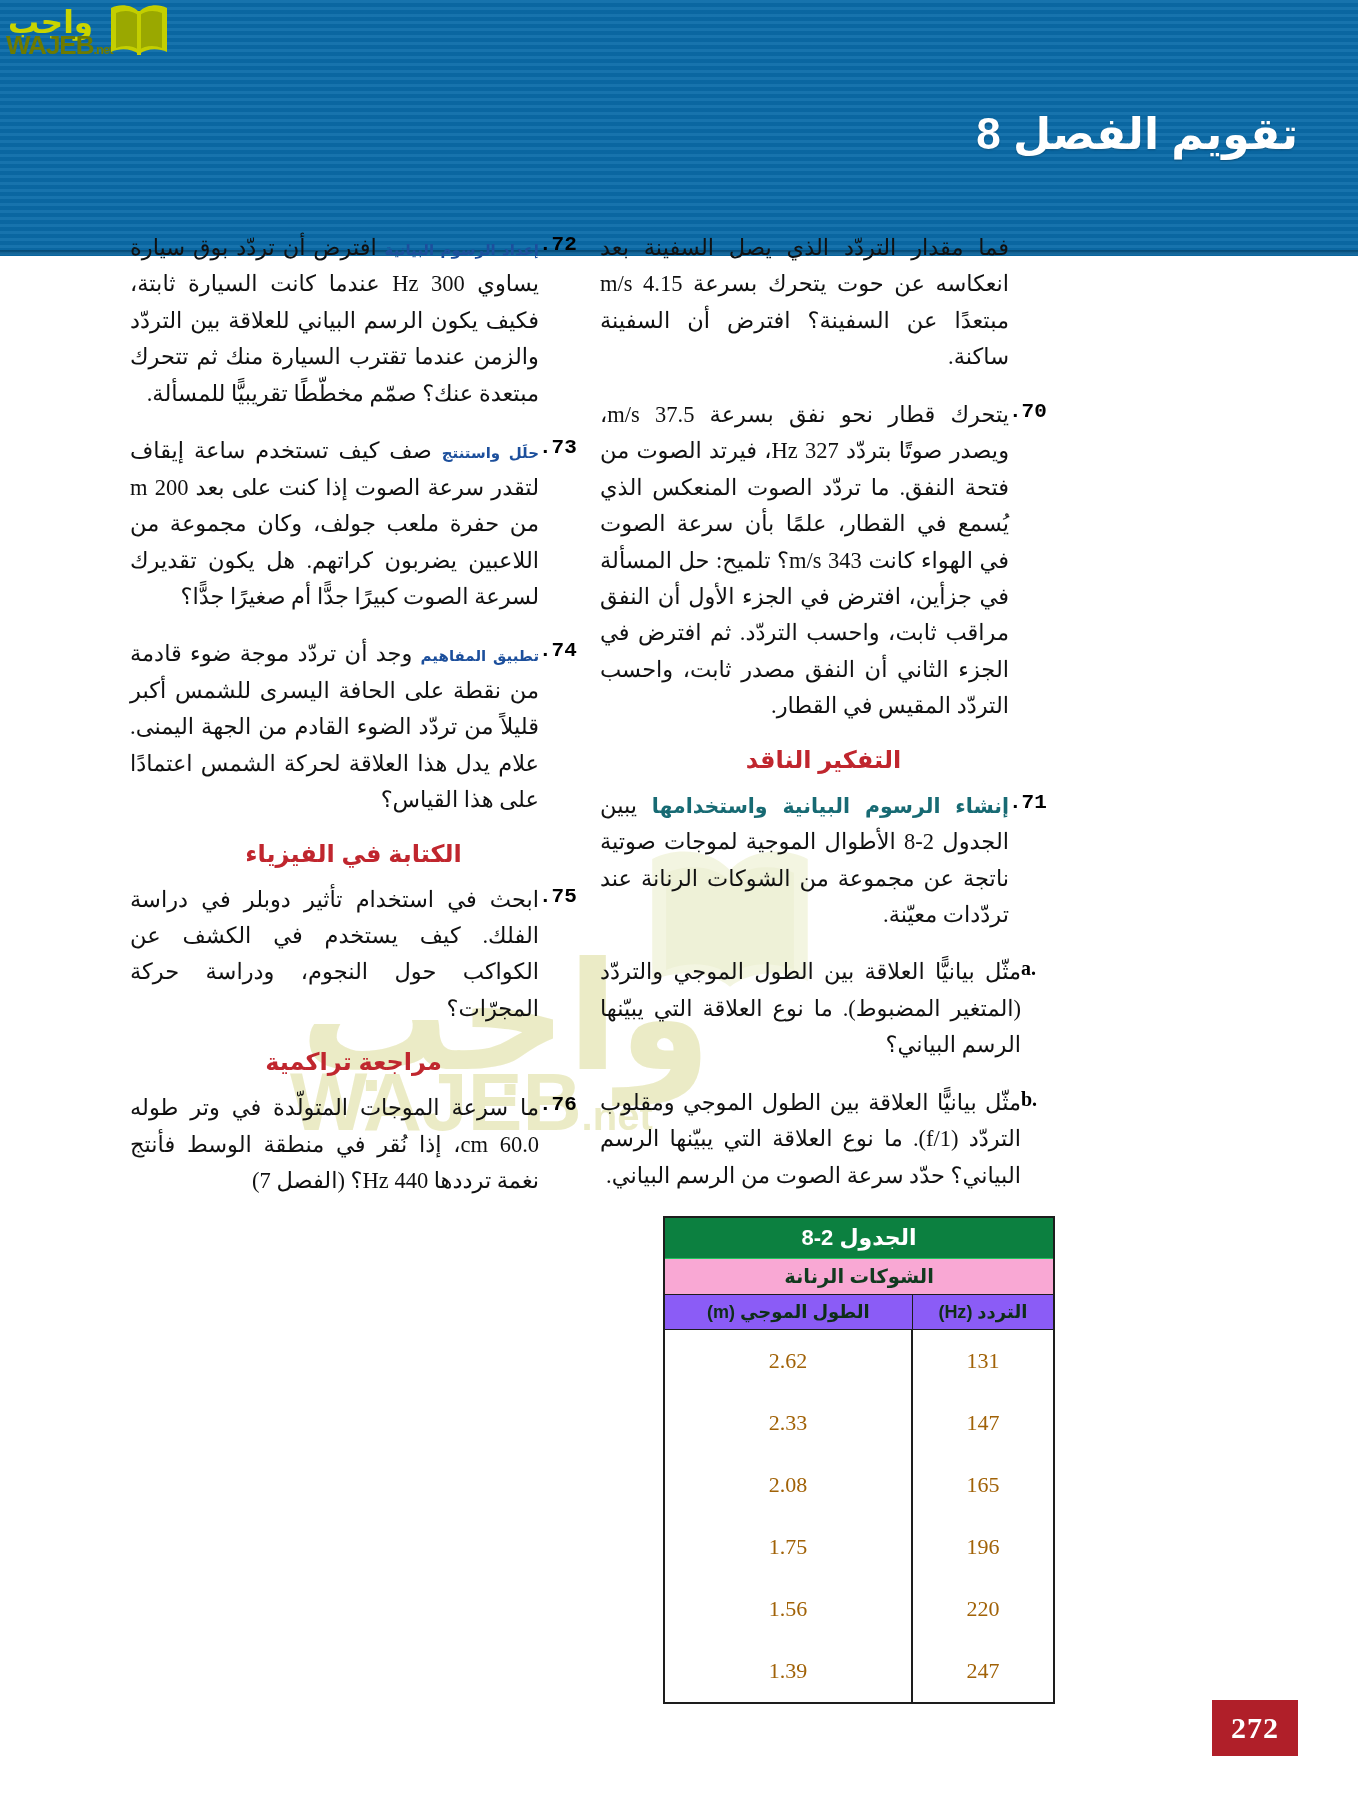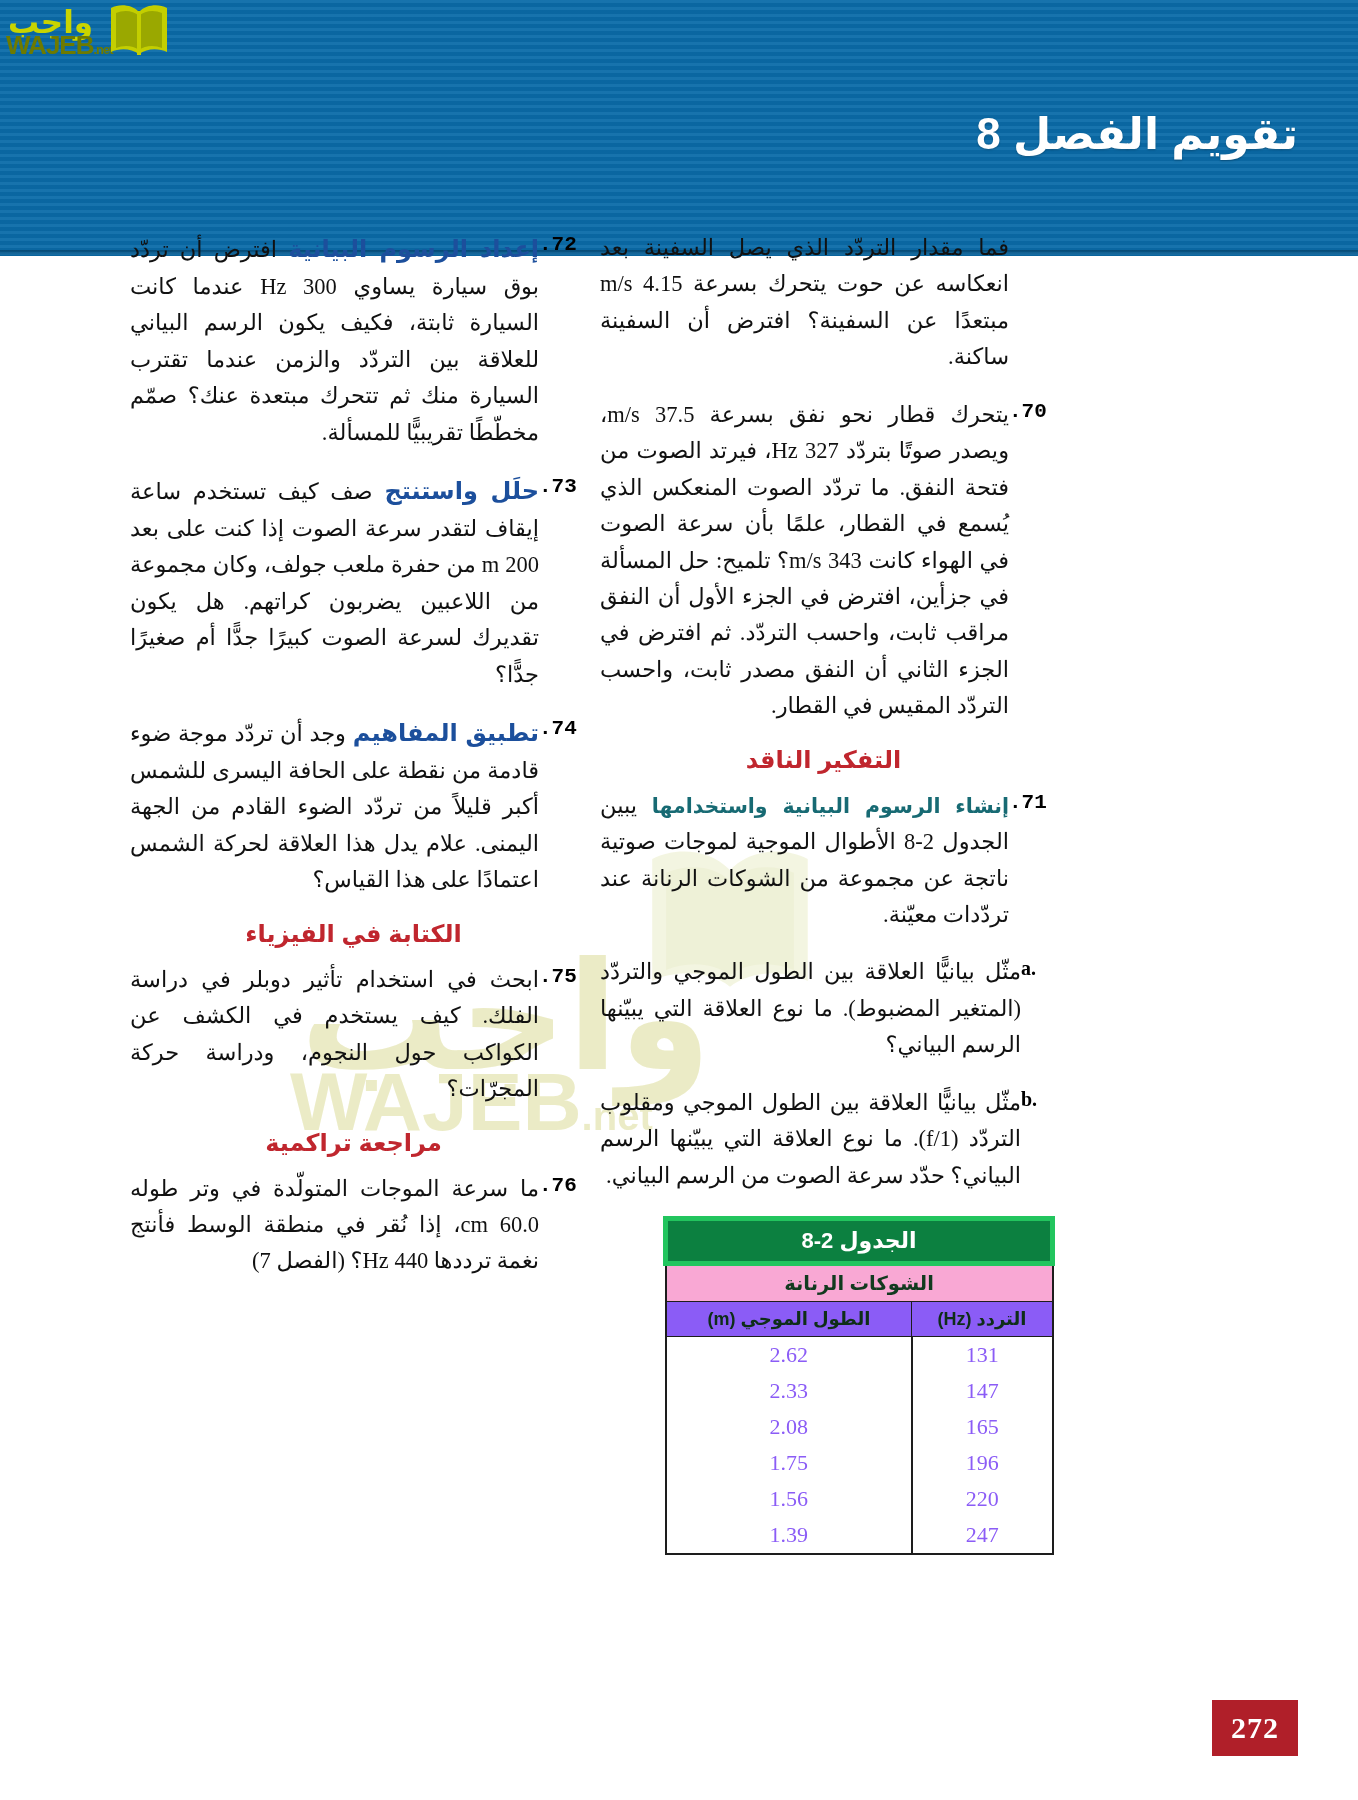--- a/index.html
+++ b/index.html
@@ -139,21 +139,21 @@
     font-size: 22.5px;
     line-height: 1.62;
     text-align: justify;
     text-align-last: right;
     color: #111;
   }
   .kw-blue {
     color: #1c4f9c;
     font-weight: bold;
     font-family: "Liberation Sans", "DejaVu Sans", sans-serif;
-    font-size: 24px;
+    font-size: 15px;
   }
   .kw-teal {
     color: #176a73;
     font-weight: bold;
     font-family: "Liberation Sans", "DejaVu Sans", sans-serif;
     font-size: 20.5px;
   }
 
   .sec-head {
     color: #c0262e;
@@ -177,21 +177,21 @@
     border: 2px solid #1d1d1d;
     background: #fff;
   }
   table.data th.title {
     background: #0c8040;
     color: #ffffff;
     font-family: "Liberation Sans", "DejaVu Sans", sans-serif;
     font-weight: bold;
     font-size: 22px;
     padding: 7px 4px;
-    border: 5px solid #22c55e;
+    border: 1px solid #22c55e;
     text-align: center;
   }
   table.data th.subtitle {
     background: #f9a8d4;
     color: #123a1f;
     font-family: "Liberation Sans", "DejaVu Sans", sans-serif;
     font-weight: bold;
     font-size: 19.5px;
     padding: 6px 4px;
     border: 1px solid #1d1d1d;
@@ -205,23 +205,23 @@
     font-size: 18px;
     padding: 6px 4px;
     border: 1px solid #1d1d1d;
     text-align: center;
   }
   table.data td {
     border-left: 2px solid #1d1d1d;
     border-right: 2px solid #1d1d1d;
     font-family: "Liberation Serif", serif;
     font-size: 22px;
-    padding: 5px 4px;
-    text-align: center;
-    color: #8b5cf6;
+    padding: 18px 4px;
+    text-align: center;
+    color: #a16207;
     background: #fff;
   }
   table.data tr:last-child td { border-bottom: 2px solid #1d1d1d; }
 
   
   .page-num {
     position: absolute;
     right: 60px;
     bottom: 44px;
     width: 86px;

